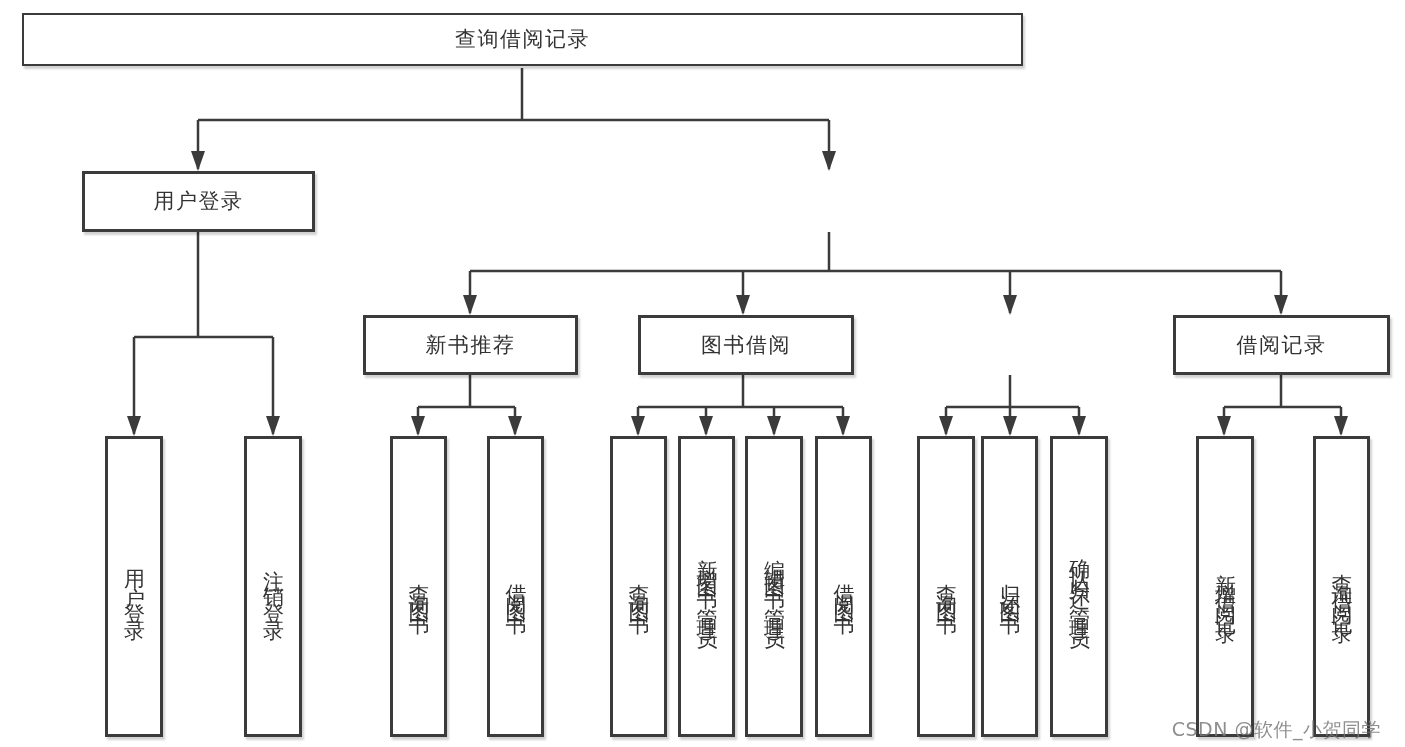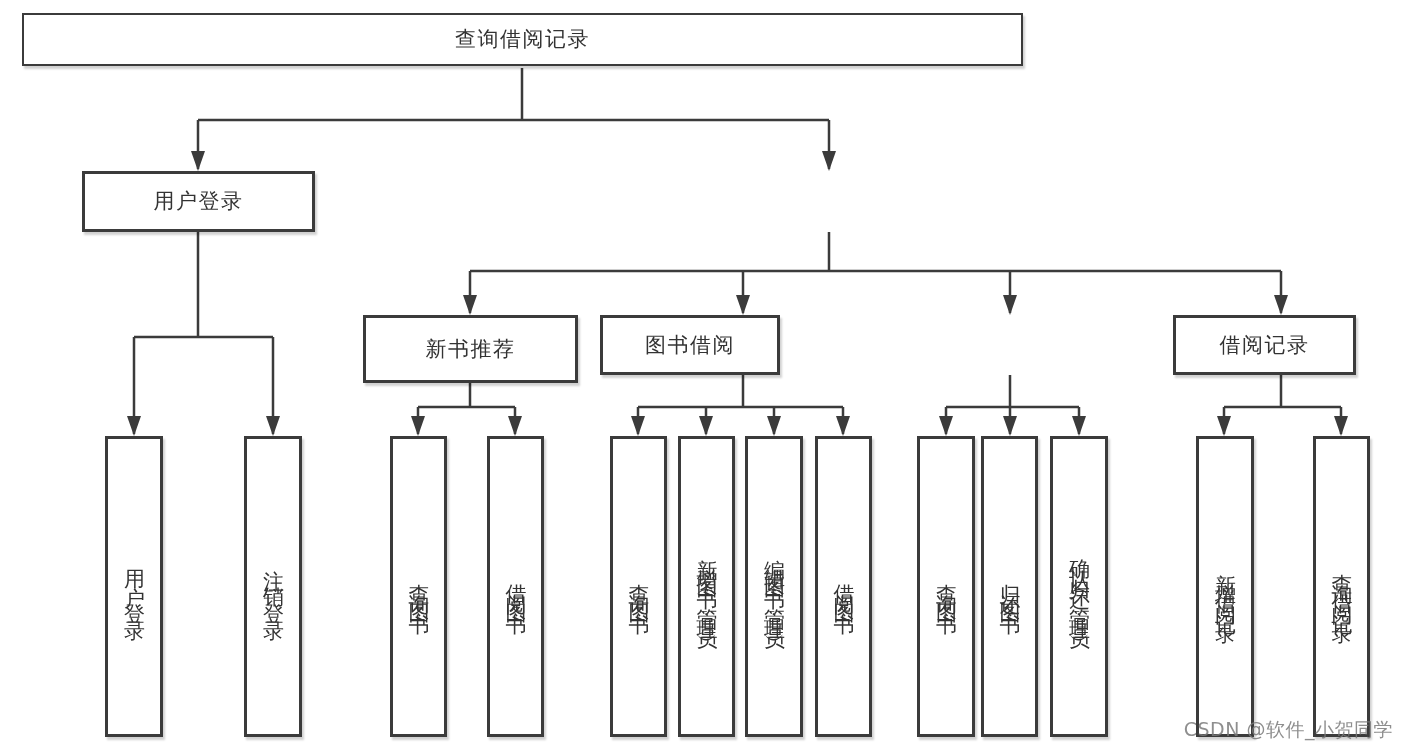--- a/index.html
+++ b/index.html
@@ -13,21 +13,21 @@
     position:absolute;box-sizing:border-box;background:#ffffff;
     border:3px solid #3b3b3b;display:flex;align-items:center;justify-content:center;
     z-index:2;box-shadow:2px 3px 2px rgba(0,0,0,0.18);
   }
   .box span{color:#333333;font-size:21px;line-height:1;white-space:nowrap;}
   .root{border-width:2px;}
   .h span{letter-spacing:1.5px;}
   .v span{writing-mode:vertical-rl;text-orientation:mixed;letter-spacing:10px;}
   .sp-lg span{letter-spacing:17px;}
   .watermark{
-    position:absolute;right:12px;bottom:4px;z-index:5;
+    position:absolute;right:24px;bottom:4px;z-index:5;
     font-size:19px;letter-spacing:0.5px;color:rgba(122,122,122,0.85);white-space:nowrap;
   }
 </style>
 </head>
 <body>
 
 <div class="canvas">
 
   <svg class="wires" width="1405" height="747" viewBox="0 0 1405 747">
     <defs>
@@ -68,27 +68,27 @@
   </svg>
 
   <div class="box h root" style="left:22px;top:13px;width:1001px;height:53px">
     <span>查询借阅记录</span>
   </div>
 
   <div class="box h" style="left:82px;top:171px;width:233px;height:61px">
     <span>用户登录</span>
   </div>
 
-  <div class="box h" style="left:363px;top:315px;width:215px;height:68px">
+  <div class="box h" style="left:363px;top:315px;width:215px;height:60px">
     <span>新书推荐</span>
   </div>
-  <div class="box h" style="left:600px;top:315px;width:180px;height:60px">
+  <div class="box h" style="left:638px;top:315px;width:216px;height:60px">
     <span>图书借阅</span>
   </div>
-  <div class="box h" style="left:1173px;top:315px;width:183px;height:60px">
+  <div class="box h" style="left:1173px;top:315px;width:217px;height:60px">
     <span>借阅记录</span>
   </div>
 
   <div class="box v sp-lg" style="left:105px;top:436px;width:58px;height:301px">
     <span>用户登录</span>
   </div>
   <div class="box v sp-lg" style="left:244px;top:436px;width:58px;height:301px">
     <span>注销登录</span>
   </div>
 

